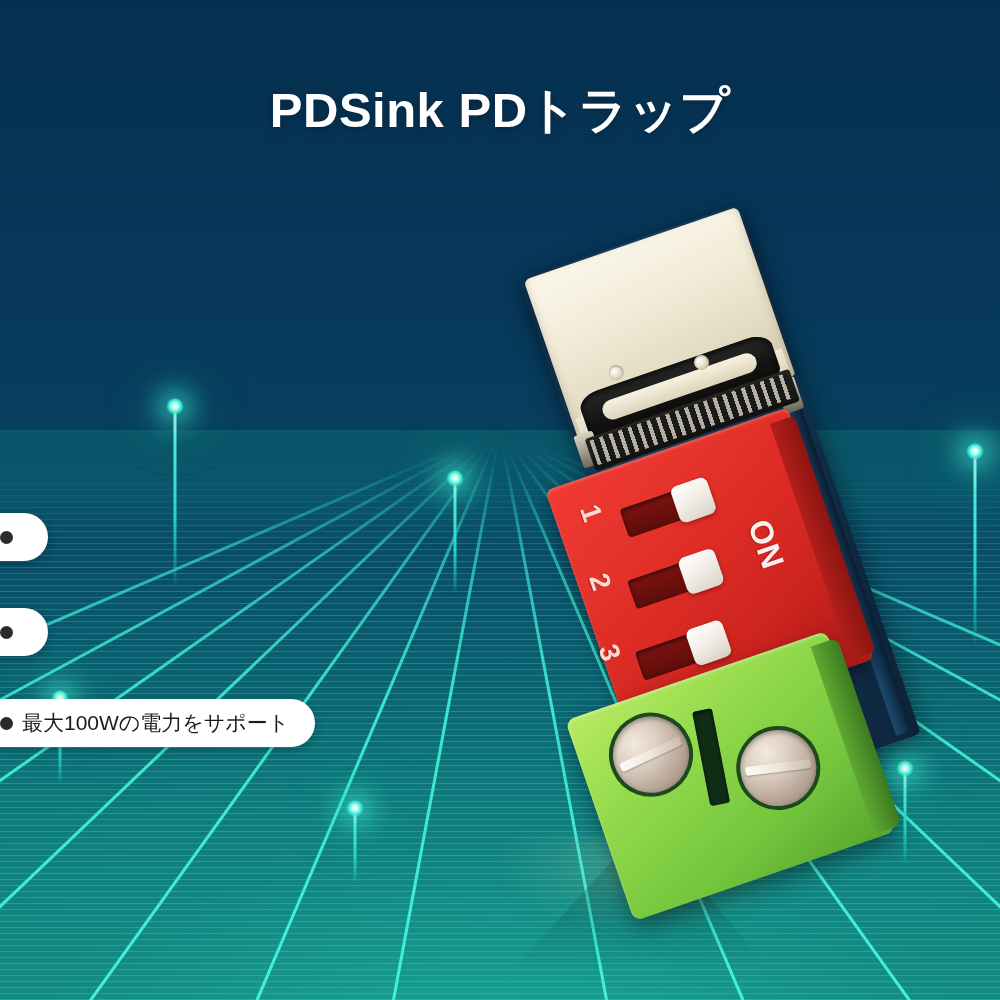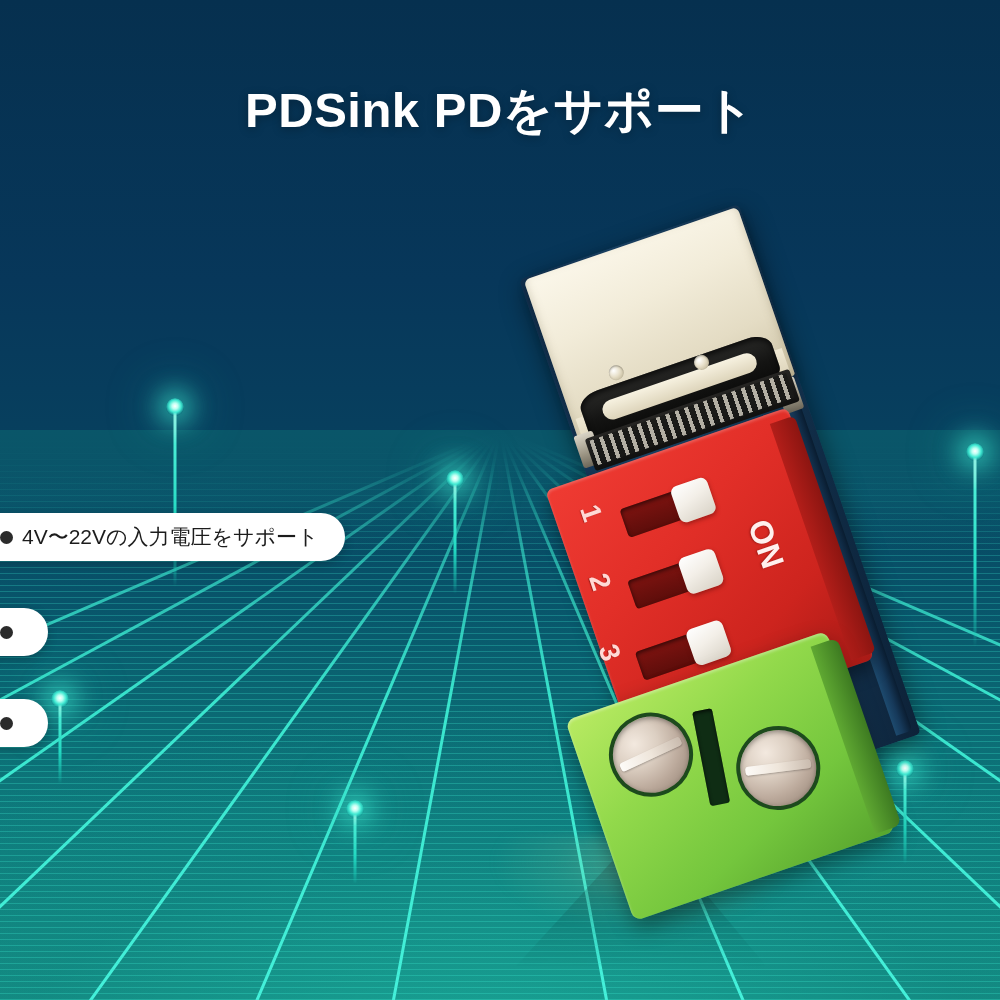--- a/index.html
+++ b/index.html
@@ -385,28 +385,28 @@
         <div class="dip-lever" style="right:-4px"></div>
       </div>
 
     <div class="part term"></div>
     <div class="part term-side"></div>
     <div class="part term-slot"></div>
     <div class="screw" id="screw-0"></div>
     <div class="screw" id="screw-1"></div>
   </div>
 
-  <div class="title">PDSink PDをサポート</div>
+  <div class="title">PDSink PDトラップ</div>
 
   <div class="pills">
     <div class="pill" id="pill-0">
       <span class="dot"></span>
-      <span>4V〜22Vの入力電圧をサポート</span>
     </div>
     <div class="pill" id="pill-1">
       <span class="dot"></span>
     </div>
     <div class="pill" id="pill-2">
       <span class="dot"></span>
+      <span>最大100Wの電力をサポート</span>
     </div>
   </div>
 
 </div>
 
 </body></html>

